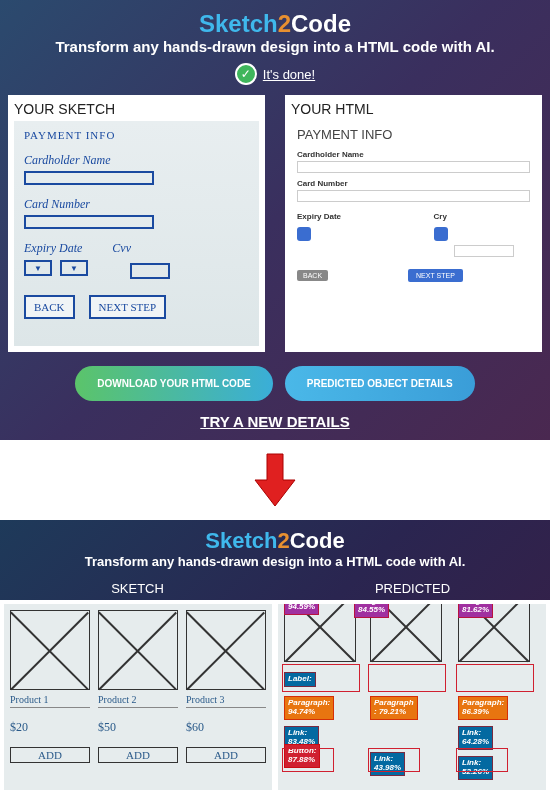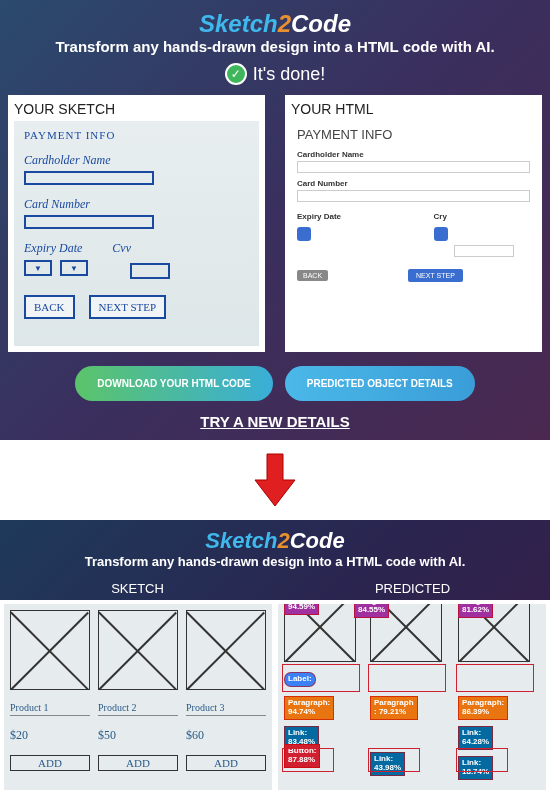--- a/index.html
+++ b/index.html
@@ -1,26 +1,26 @@
 <!DOCTYPE html>
 <html><head>
 <meta charset="utf-8">
 <style>
   * { box-sizing: border-box; margin: 0; padding: 0; }
   body { width: 550px; height: 808px; font-family: Arial, sans-serif; background: #fff; overflow: hidden; }
   .top-section { background: linear-gradient(135deg, #2b4a6e 0%, #3a2f5e 50%, #4a2850 100%); padding: 10px 8px 0 8px; }
-  .logo { text-align: center; font-size: 24px; font-weight: bold; font-style: italic; }
+  .logo { text-align: center; font-size: 24px; font-weight: bold; }
   .logo .s1 { color: #3fb8ec; }
   .logo .s2 { color: #e89030; }
   .logo .s3 { color: #fff; }
   .subtitle { text-align: center; color: #fff; font-size: 15px; font-weight: bold; }
   .done-row { text-align: center; margin-top: 8px; }
   .done-badge { display: inline-flex; align-items: center; gap: 6px; }
   .done-circle { width: 22px; height: 22px; border-radius: 50%; background: #3fb65c; border: 2px solid #fff; display: inline-flex; align-items: center; justify-content: center; color: #fff; font-size: 12px; }
-  .done-text { color: #fff; font-size: 18px; }
+  .done-text { color: #fff; font-size: 13px; text-decoration: underline; }
   .panels { display: flex; gap: 20px; margin-top: 10px; }
   .panel { background: #fff; flex: 1; padding: 6px; }
   .panel-title { font-size: 14px; color: #222; margin-bottom: 4px; font-weight: normal; }
   .sketch-img { background: linear-gradient(#e8eef0, #dde6e8); height: 225px; padding: 8px 10px; position: relative; font-family: 'Comic Sans MS', cursive; }
   .sk-title { color: #1a4aa0; font-size: 11px; letter-spacing: 1px; }
   .sk-label { color: #1a4aa0; font-size: 12px; margin-top: 12px; font-style: italic; }
   .sk-input { border: 2px solid #1a4aa0; height: 14px; margin-top: 3px; background: transparent; }
   .sk-input.w1 { width: 130px; }
   .sk-row { display: flex; gap: 30px; margin-top: 12px; }
   .sk-dd { border: 2px solid #1a4aa0; width: 28px; height: 16px; display: inline-flex; align-items: center; justify-content: center; color: #1a4aa0; font-size: 8px; margin-right: 4px; }
@@ -49,31 +49,31 @@
   .col-headers { display: flex; margin-top: 12px; }
   .col-headers > div { flex: 1; text-align: center; color: #fff; font-size: 13px; }
   .bottom-panels { display: flex; gap: 6px; background: #fff; padding: 4px; margin-top: 4px; }
   .bpanel { flex: 1; background: #e6eced; height: 186px; padding: 6px; position: relative; overflow: hidden; }
   .prod-row { display: flex; gap: 8px; height: 100%; }
   .prod { flex: 1; display: flex; flex-direction: column; font-family: 'Comic Sans MS', cursive; }
   .prod-box { border: 1.5px solid #333; aspect-ratio: 1; position: relative; }
   .prod-box::before, .prod-box::after { content:''; position:absolute; background:#333; }
   .prod-box::before { width: 140%; height:1.5px; top:50%; left:-20%; transform: rotate(45deg); }
   .prod-box::after { width: 140%; height:1.5px; top:50%; left:-20%; transform: rotate(-45deg); }
-  .prod-name { font-size: 10px; color: #2a5a8a; margin-top: 12px; border-bottom: 1px solid #888; padding-bottom: 2px; }
+  .prod-name { font-size: 10px; color: #2a5a8a; margin-top: 4px; border-bottom: 1px solid #888; padding-bottom: 2px; }
   .prod-price { font-size: 12px; color: #2a5a8a; margin-top: 12px; }
   .prod-add { border: 1.5px solid #333; text-align: center; font-size: 11px; color: #2a5a8a; margin-top: 12px; padding: 1px 0; }
-  .pred-panel { position: relative; }
+  .pred-panel { position: relative; font-style: italic; }
   .pred-box { border: 1.5px solid #333; position: absolute; }
   .pred-box::before, .pred-box::after { content:''; position:absolute; background:#333; }
   .pred-box::before { width: 140%; height:1.5px; top:50%; left:-20%; transform: rotate(45deg); }
   .pred-box::after { width: 140%; height:1.5px; top:50%; left:-20%; transform: rotate(-45deg); }
   .tag { position: absolute; color: #fff; font-size: 8px; padding: 2px 3px; font-weight: bold; line-height: 1.1; border: 1px solid rgba(200,0,0,0.6); white-space: nowrap; }
   .tag.purple { background: #a030a0; }
-  .tag.teal { background: #3b82f6; border-radius: 7px; }
+  .tag.teal { background: #0369a1; }
   .tag.orange { background: #e87510; }
   .tag.pink { background: #0369a1; }
   .tag.red { background: #d02030; }
   .outline { position: absolute; border: 1px solid #d02030; }
 </style>
 </head>
 <body>
 
 <div class="top-section">
   <div class="logo">
@@ -199,21 +199,21 @@
       <div class="tag pink" style="left:6px; top:122px;"><span>Link:</span><br><span>83.48%</span></div>
       <div class="tag red" style="left:6px; top:140px;"><span>Button:</span><br><span>87.88%</span></div>
 
       <div class="tag purple" style="left:76px; top:-10px;"><span>Image:</span><br><span>84.55%</span></div>
       <div class="tag orange" style="left:92px; top:92px;"><span>Paragraph</span><br><span>: 79.21%</span></div>
       <div class="tag pink" style="left:92px; top:148px;"><span>Link:</span><br><span>43.98%</span></div>
 
       <div class="tag purple" style="left:180px; top:-10px;"><span>Image:</span><br><span>81.62%</span></div>
       <div class="tag orange" style="left:180px; top:92px;"><span>Paragraph:</span><br><span>86.39%</span></div>
       <div class="tag pink" style="left:180px; top:122px;"><span>Link:</span><br><span>64.28%</span></div>
-      <div class="tag pink" style="left:180px; top:152px;"><span>Link:</span><br><span>18.74%</span></div>
+      <div class="tag pink" style="left:180px; top:152px;"><span>Link:</span><br><span>52.26%</span></div>
 
       <div class="outline" style="left:4px; top:60px; width:78px; height:28px;"></div>
       <div class="outline" style="left:90px; top:60px; width:78px; height:28px;"></div>
       <div class="outline" style="left:178px; top:60px; width:78px; height:28px;"></div>
       <div class="outline" style="left:4px; top:144px; width:52px; height:24px;"></div>
       <div class="outline" style="left:90px; top:144px; width:52px; height:24px;"></div>
       <div class="outline" style="left:178px; top:144px; width:52px; height:24px;"></div>
     </div>
   </div>
 </div>

